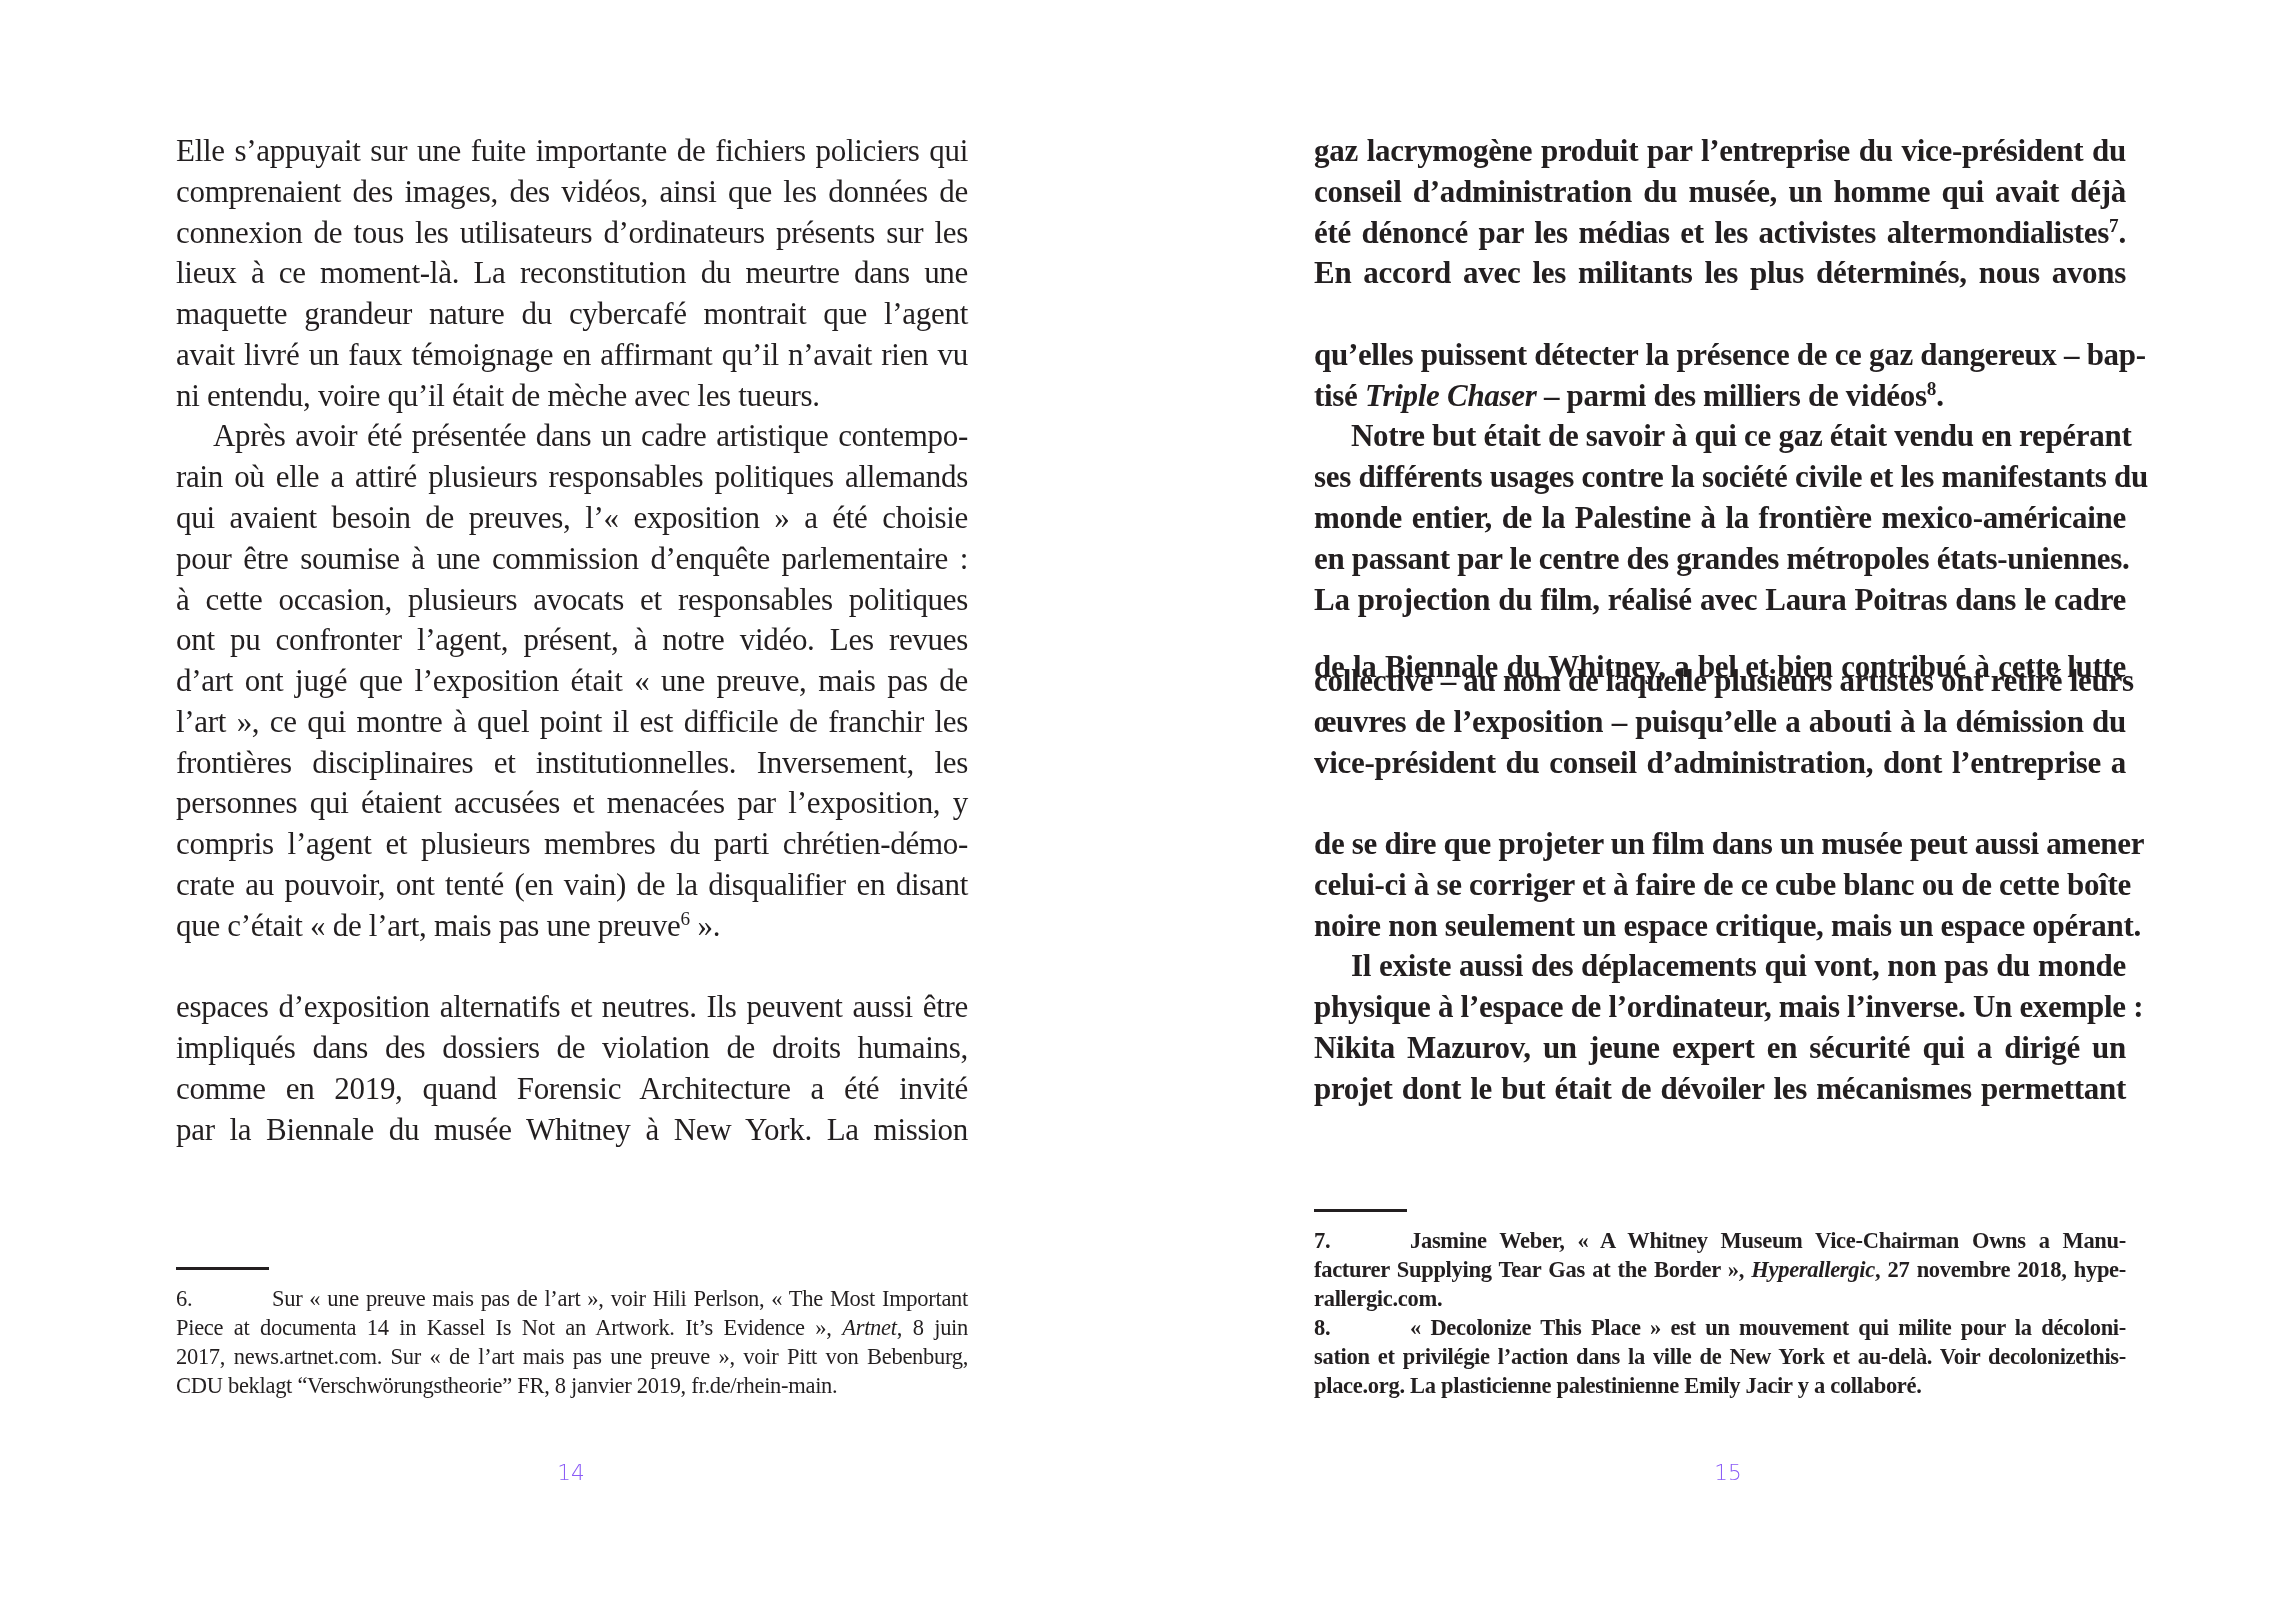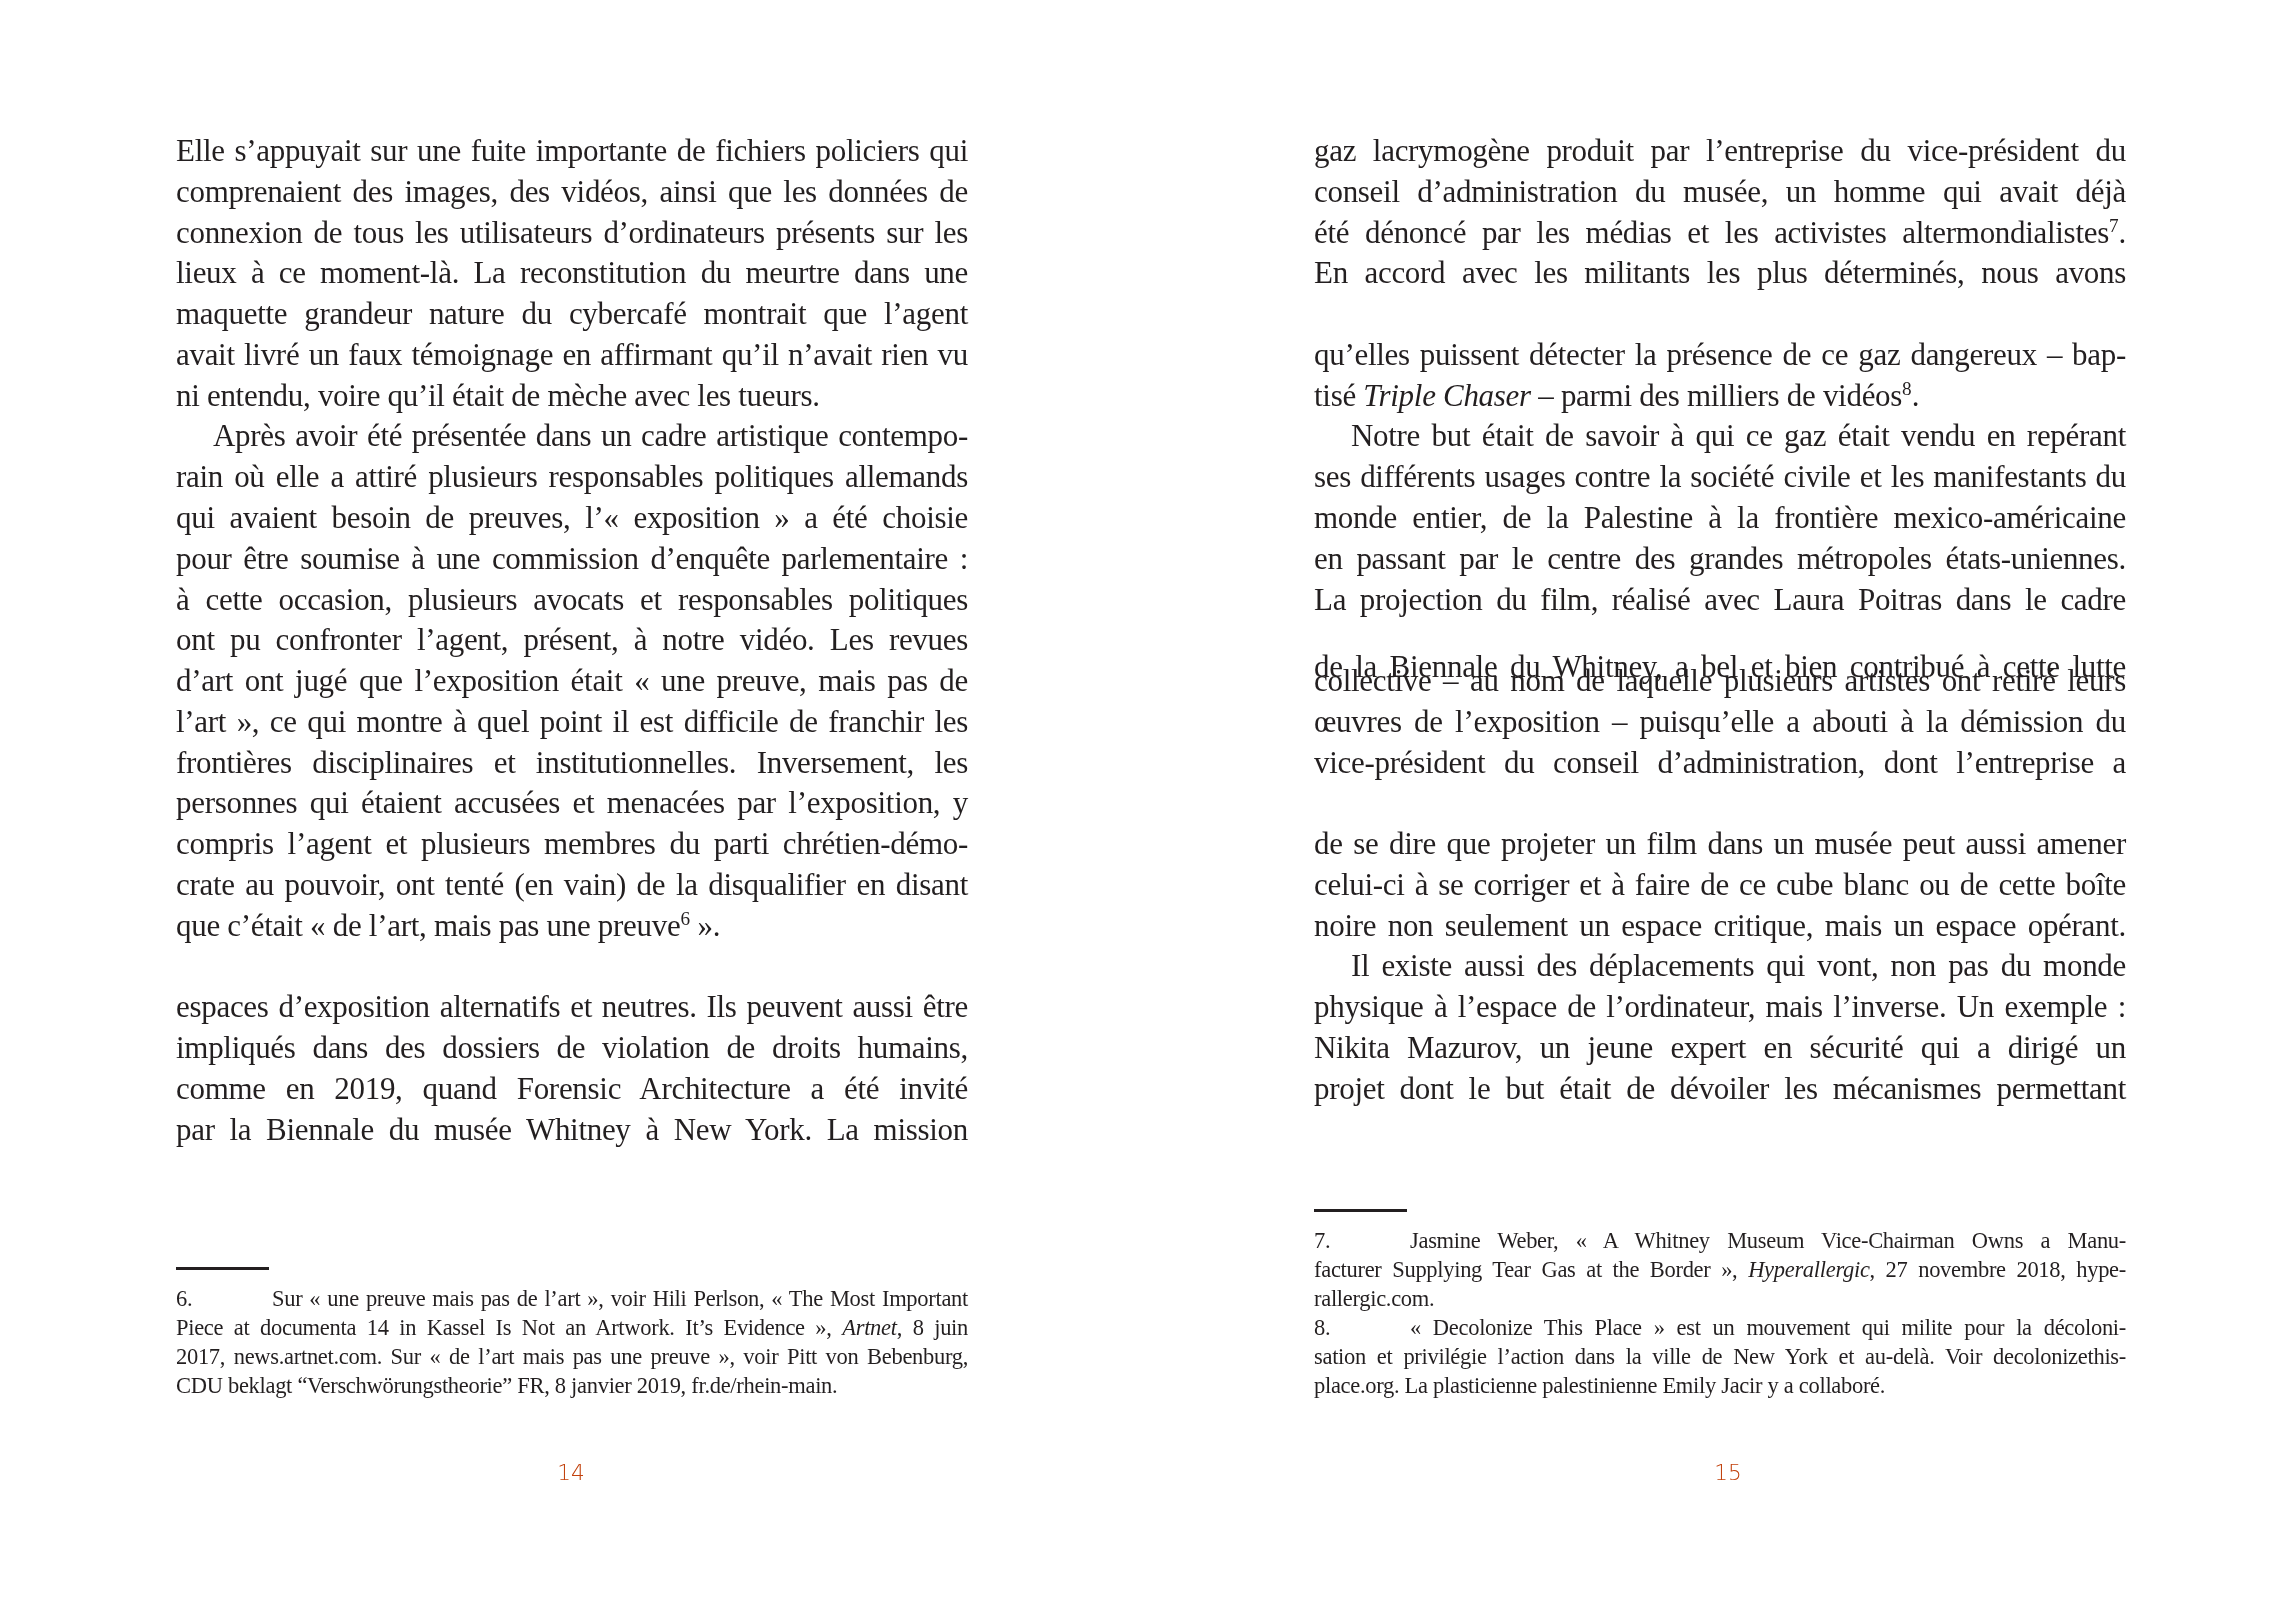--- a/index.html
+++ b/index.html
@@ -2,21 +2,21 @@
 <html><head>
 <meta charset="utf-8">
 <style>
   html, body { margin: 0; padding: 0; background: #ffffff; }
   body { width: 2285px; height: 1621px; position: relative; overflow: hidden; }
   .page { position: absolute; top: 0; height: 1621px; }
   .page-left { left: 0; width: 1142px; }
   .page-right { left: 1142px; width: 1143px; }
   .col { position: absolute; }
   .page-left .col { left: 176px; width: 792px; }
-  .page-right .col { left: 172px; width: 812px; }
+  .page-right .col { left: 172px; width: 812px; font-weight: bold; }
   .body-line {
     position: absolute; left: 0; right: 0;
     font-family: "Liberation Serif", "DejaVu Serif", serif;
     font-size: 31px; line-height: 41px; height: 41px;
     color: #231f20; white-space: nowrap;
     text-align: justify; text-align-last: justify;
     letter-spacing: -0.3px;
   }
   .body-line.last { text-align-last: left; }
   .body-line.indent { text-indent: 37px; }
@@ -27,21 +27,21 @@
     color: #231f20; white-space: nowrap;
     text-align: justify; text-align-last: justify;
     letter-spacing: -0.3px;
   }
   .fn-line.last { text-align-last: left; }
   .fn-num { display: inline-block; width: 96px; text-align: left; }
   .fn-rule { position: absolute; left: 0; width: 93px; height: 2.9px; background: #231f20; }
   .page-num {
     position: absolute; width: 98px; text-align: center;
     font-family: "DejaVu Sans", sans-serif; font-weight: 300;
-    font-size: 21.6px; color: #c2410c;
+    font-size: 21.6px; color: #8b5cf6;
   }
   sup { font-size: 62%; line-height: 0; vertical-align: 0.55em; letter-spacing: 0; }
   i { font-style: italic; }
 </style>
 </head>
 <body>
 
 <div class="page page-left">
   <div class="col" id="left-body" style="top:130px; height:1078px;">
       <div class="body-line" style="top: 0px;"><span>Elle s’appuyait sur une fuite importante de fichiers policiers qui</span></div>

